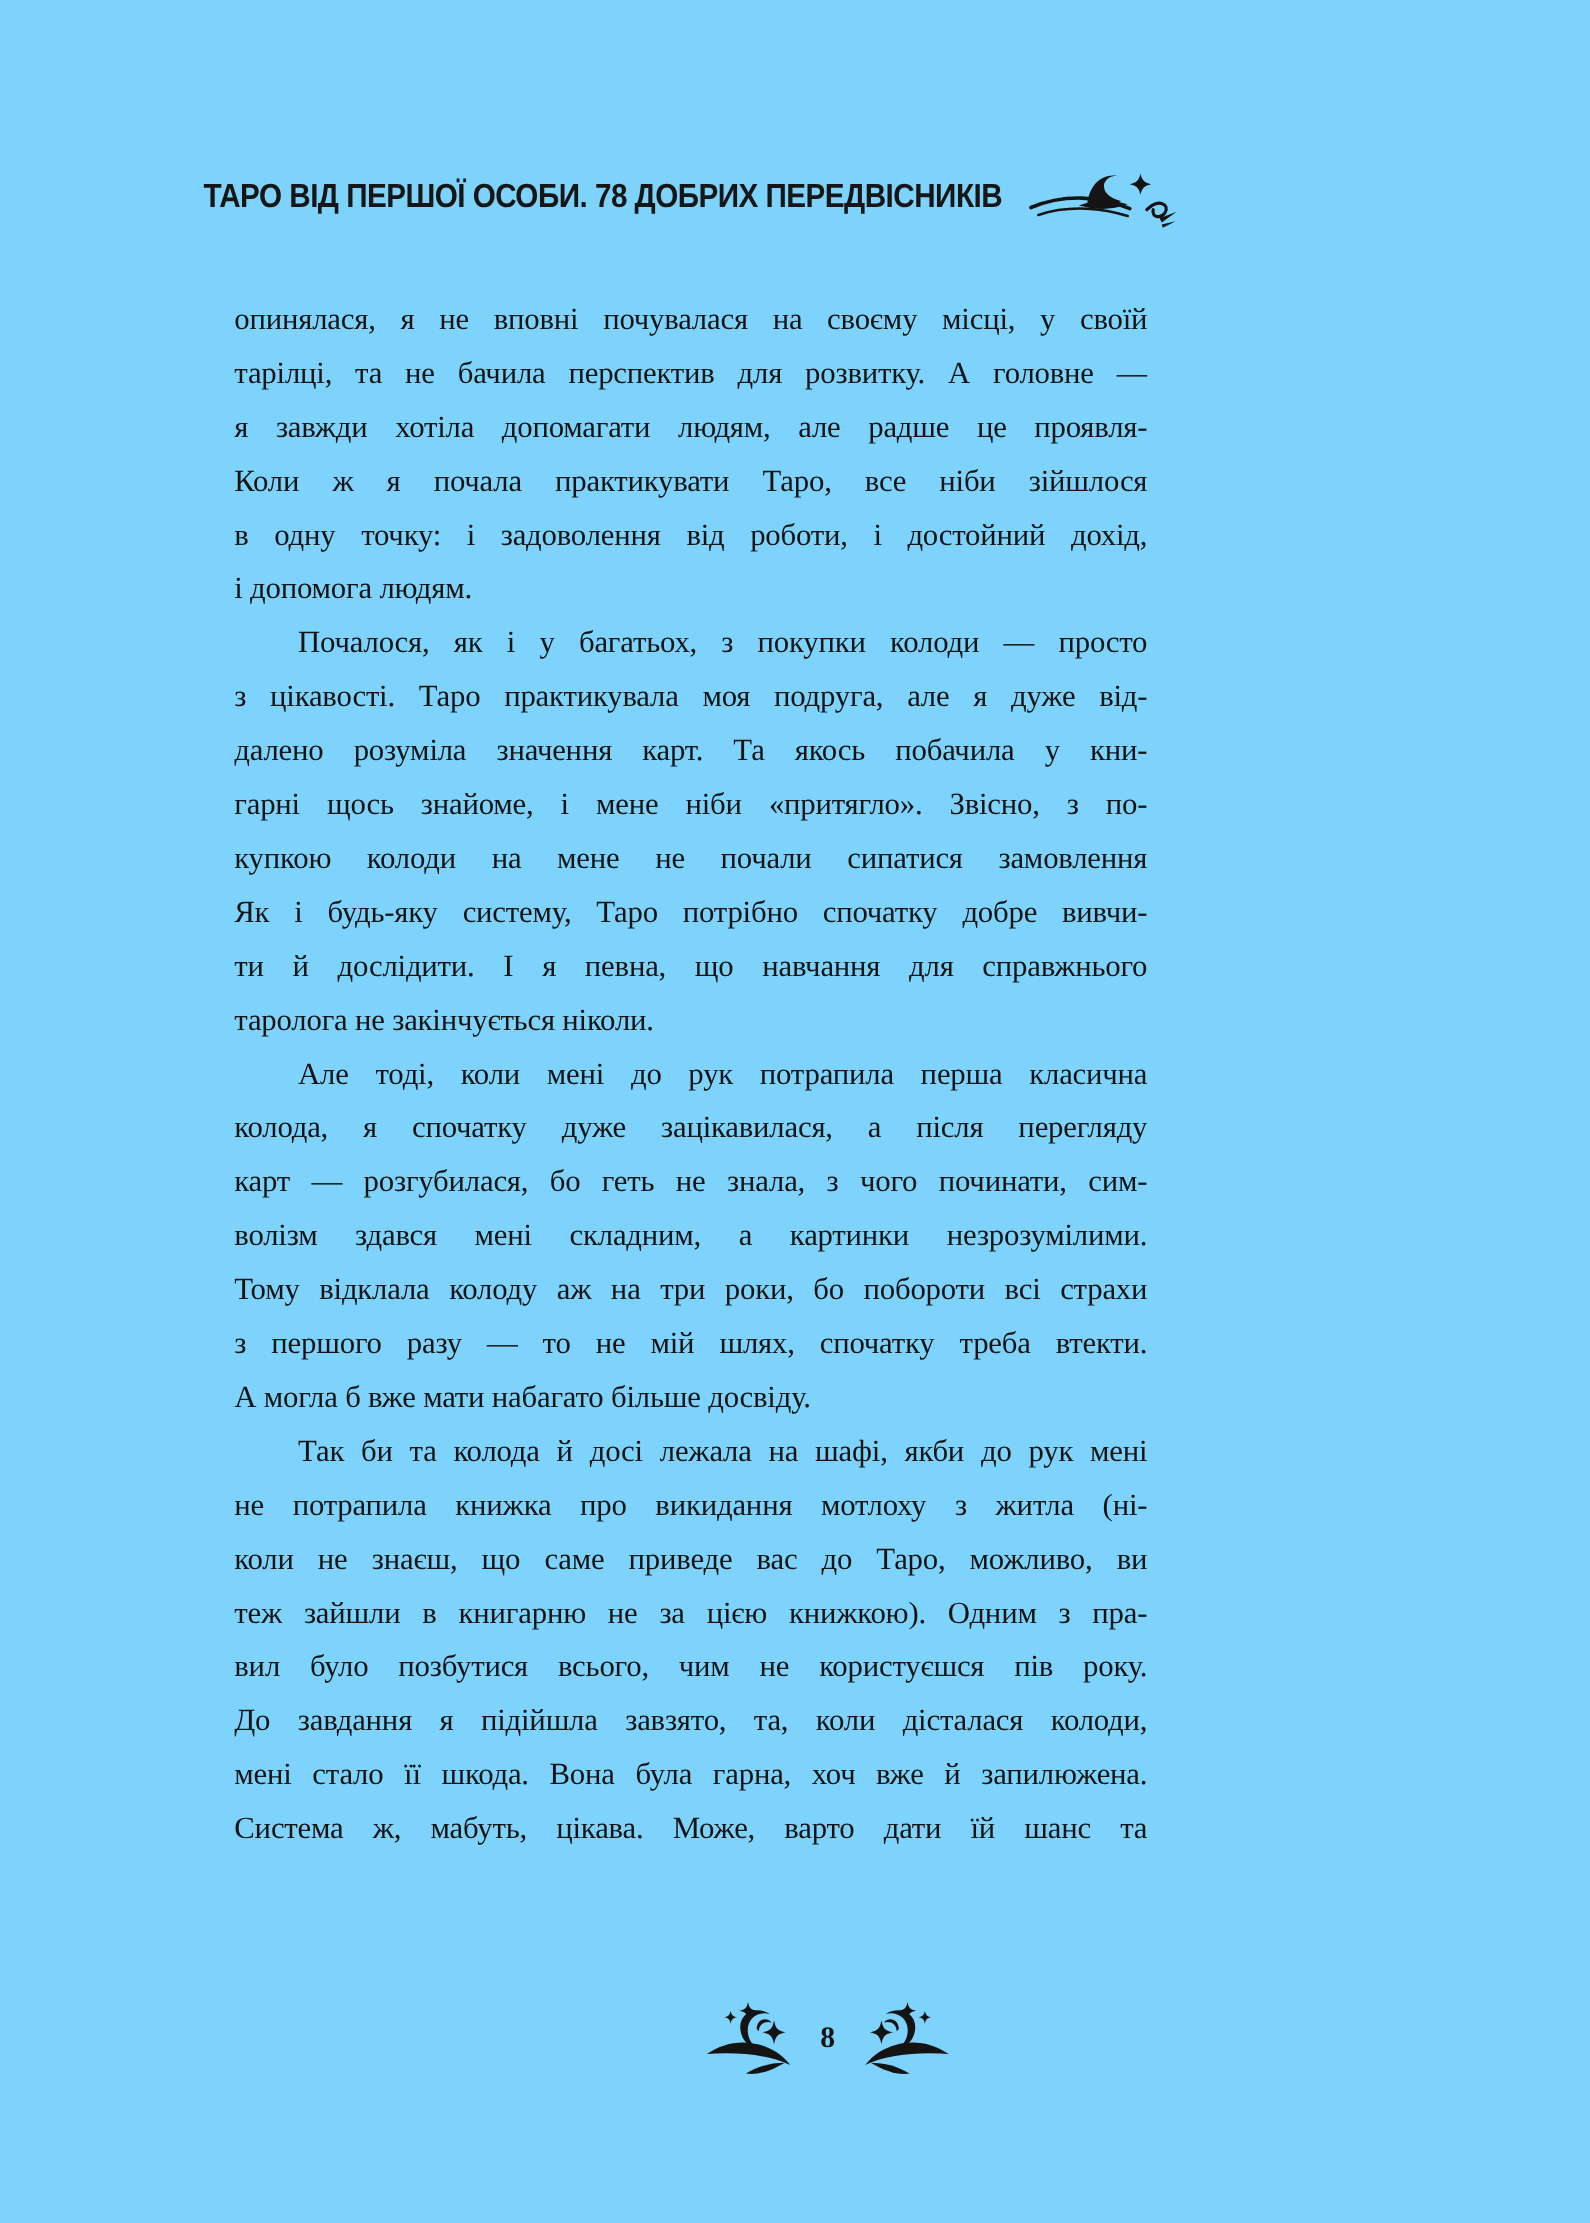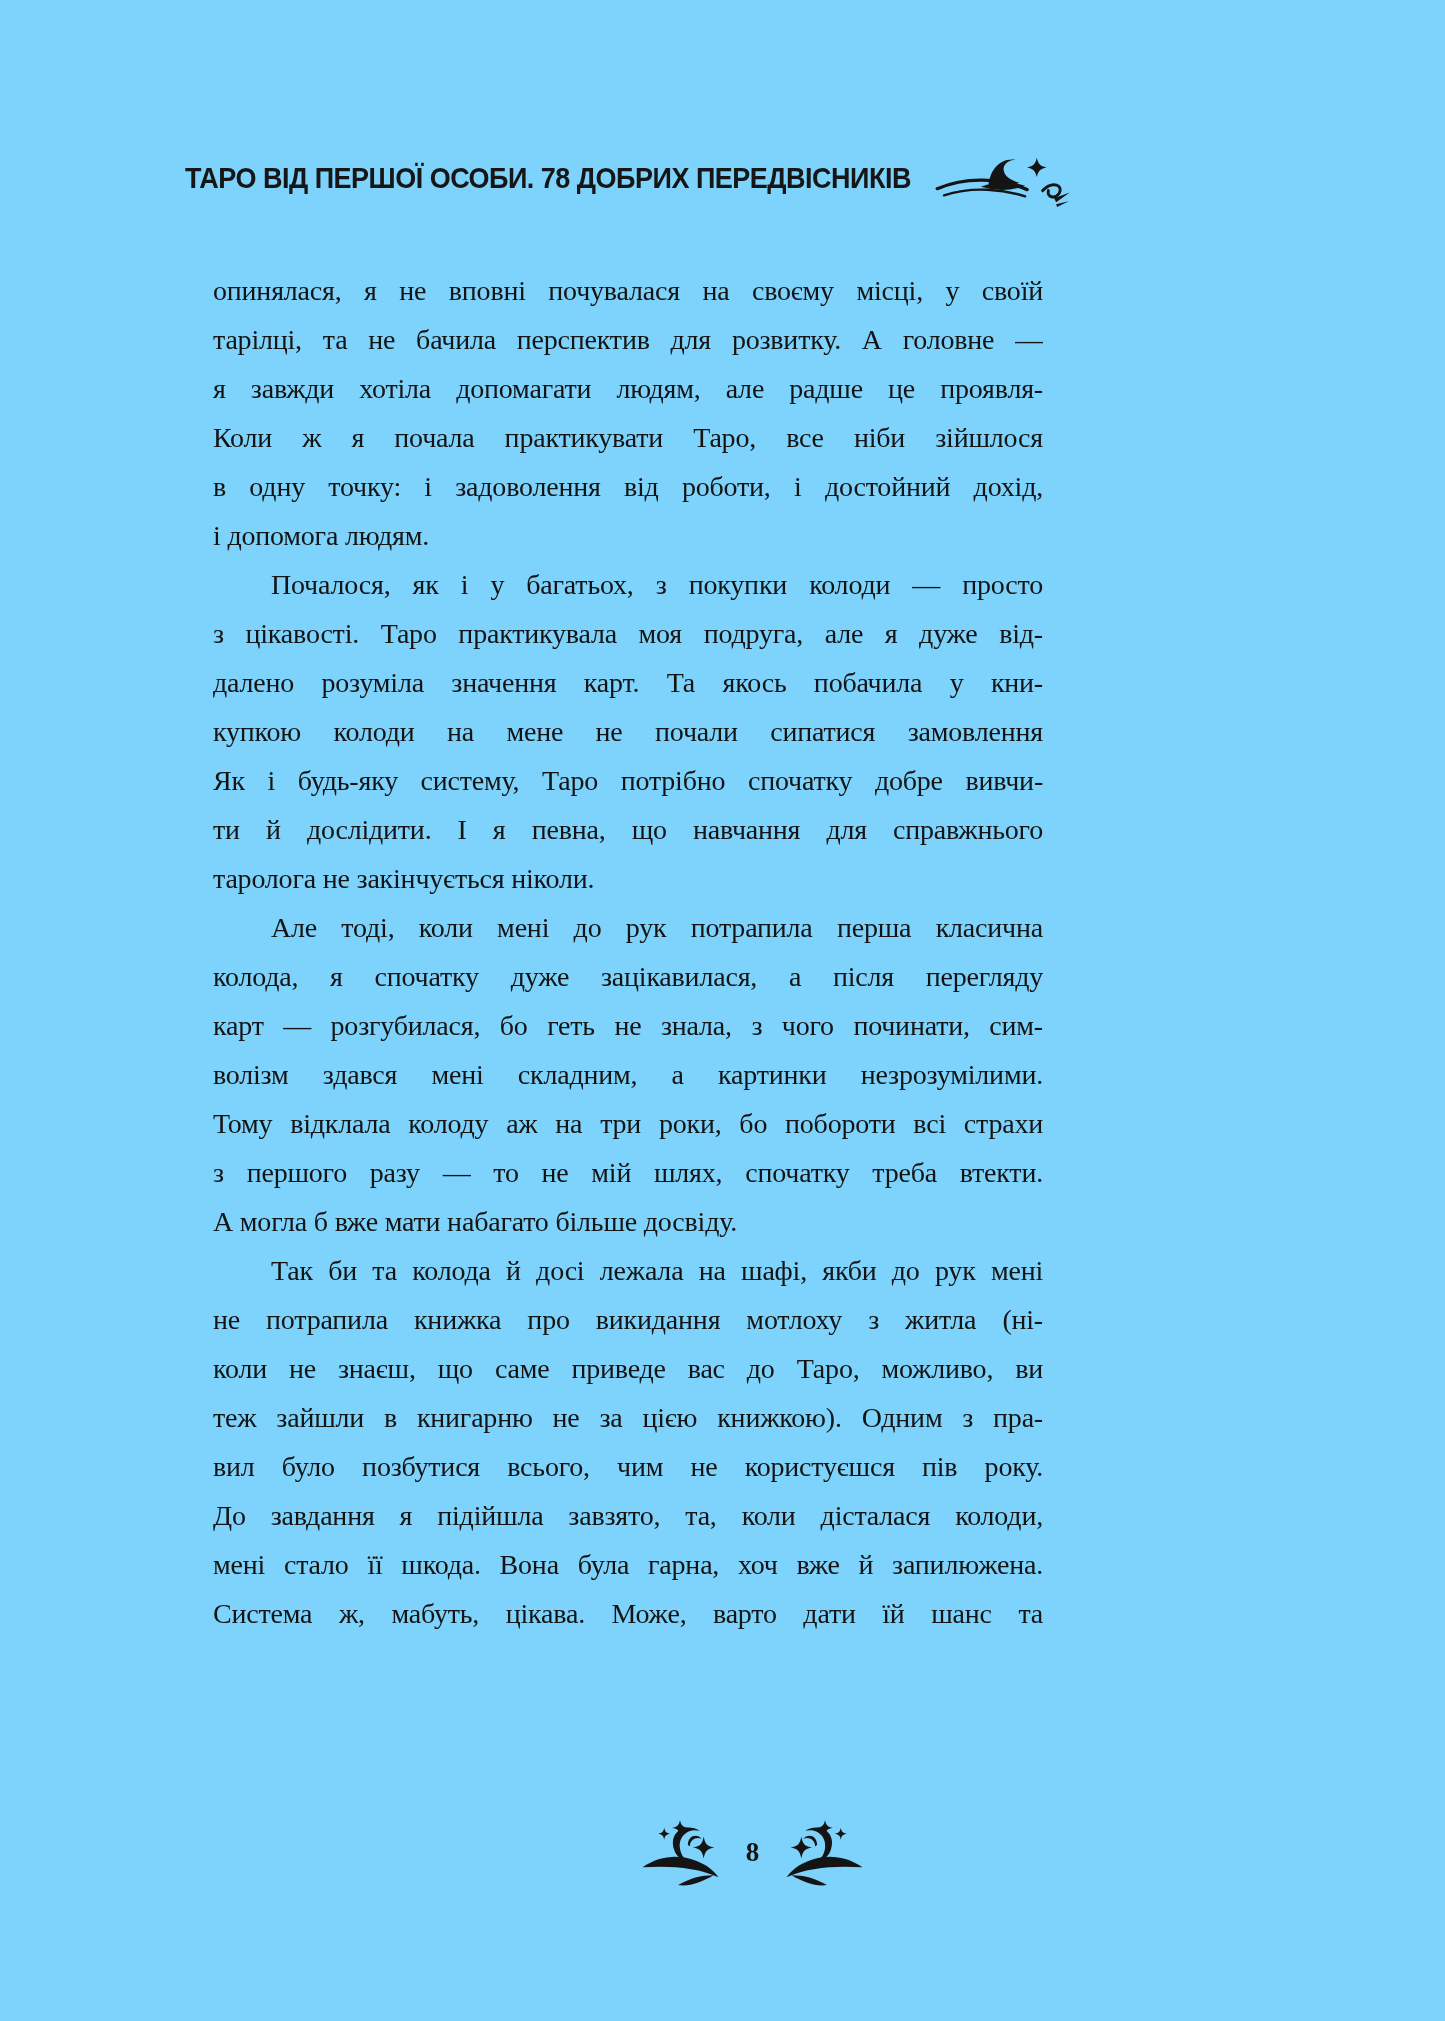--- a/index.html
+++ b/index.html
@@ -108,20 +108,21 @@
         <div class="line">тарілці, та не бачила перспектив для розвитку. А головне —</div>
         <div class="line">я завжди хотіла допомагати людям, але радше це проявля-</div>
         <div class="line">Коли ж я почала практикувати Таро, все ніби зійшлося</div>
         <div class="line">в одну точку: і задоволення від роботи, і достойний дохід,</div>
         <div class="line para-end">і допомога людям.</div>
       </div>
       <div class="paragraph">
         <div class="line indent">Почалося, як і у багатьох, з покупки колоди — просто</div>
         <div class="line">з цікавості. Таро практикувала моя подруга, але я дуже від-</div>
         <div class="line">далено розуміла значення карт. Та якось побачила у кни-</div>
+        <div class="line">гарні щось знайоме, і мене ніби «притягло». Звісно, з по-</div>
         <div class="line">купкою колоди на мене не почали сипатися замовлення</div>
         <div class="line">Як і будь-яку систему, Таро потрібно спочатку добре вивчи-</div>
         <div class="line">ти й дослідити. І я певна, що навчання для справжнього</div>
         <div class="line para-end">таролога не закінчується ніколи.</div>
       </div>
       <div class="paragraph">
         <div class="line indent">Але тоді, коли мені до рук потрапила перша класична</div>
         <div class="line">колода, я спочатку дуже зацікавилася, а після перегляду</div>
         <div class="line">карт — розгубилася, бо геть не знала, з чого починати, сим-</div>
         <div class="line">волізм здався мені складним, а картинки незрозумілими.</div>

